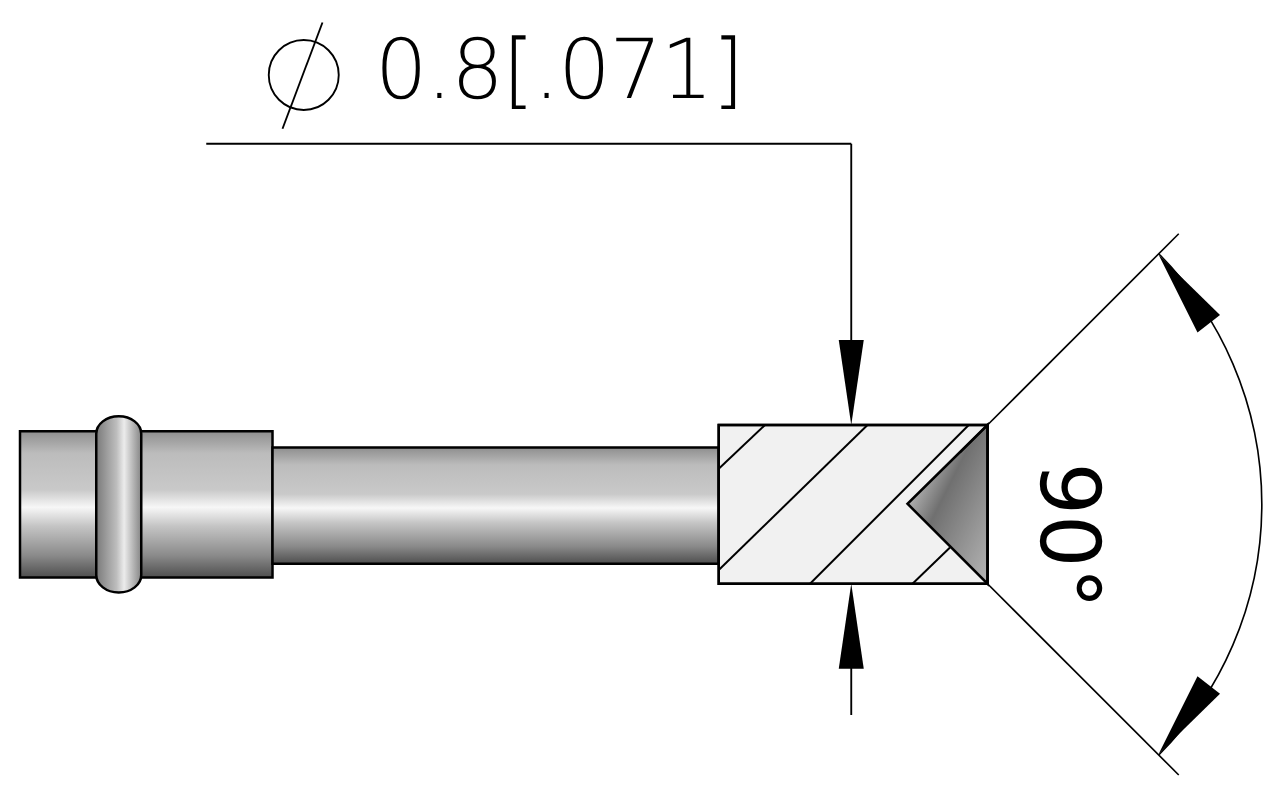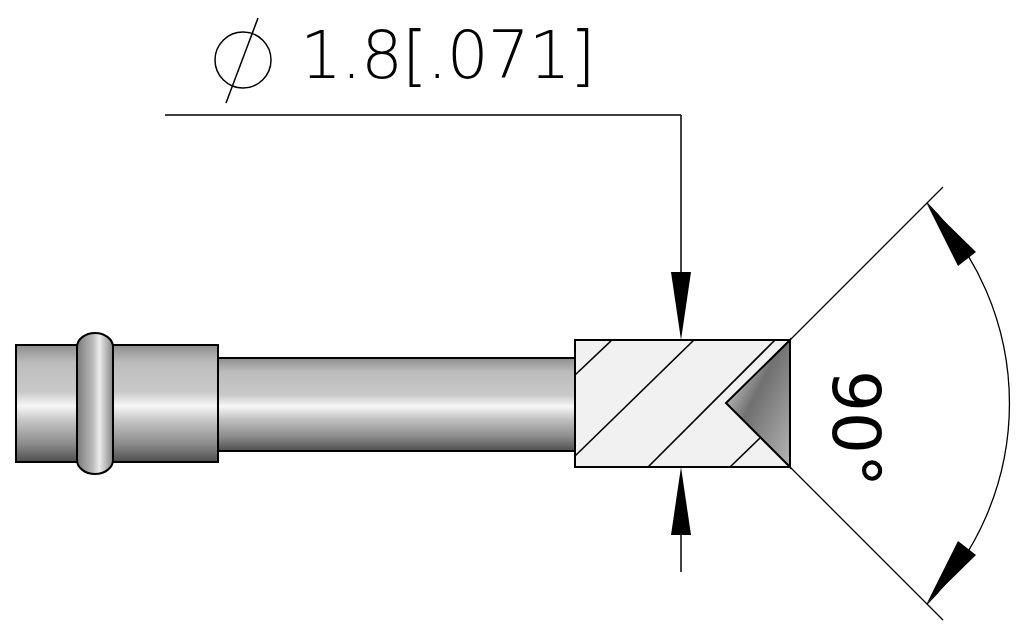--- a/index.html
+++ b/index.html
@@ -75,15 +75,15 @@
 
     <g stroke="#000" fill="#000">
       <line x1="790" y1="340" x2="943" y2="187" stroke-width="1.3"></line>
       <line x1="790" y1="467" x2="943" y2="620" stroke-width="1.3"></line>
       <path d="M 927 203 A 285 285 0 0 1 927 604" fill="none" stroke-width="1.3"></path>
       <polygon points="927,204 976,252 958,266" stroke="none"></polygon>
       <polygon points="927,603 958,541 976,555" stroke="none"></polygon>
     </g>
   </svg>
 
-  <div id="dia-label" class="dim-text">1.8[.071]</div>
+  <div id="dia-label" class="dim-text">0.8[.071]</div>
   <div id="angle-label" class="dim-text">90°</div>
 </div>
 
 </body></html>

